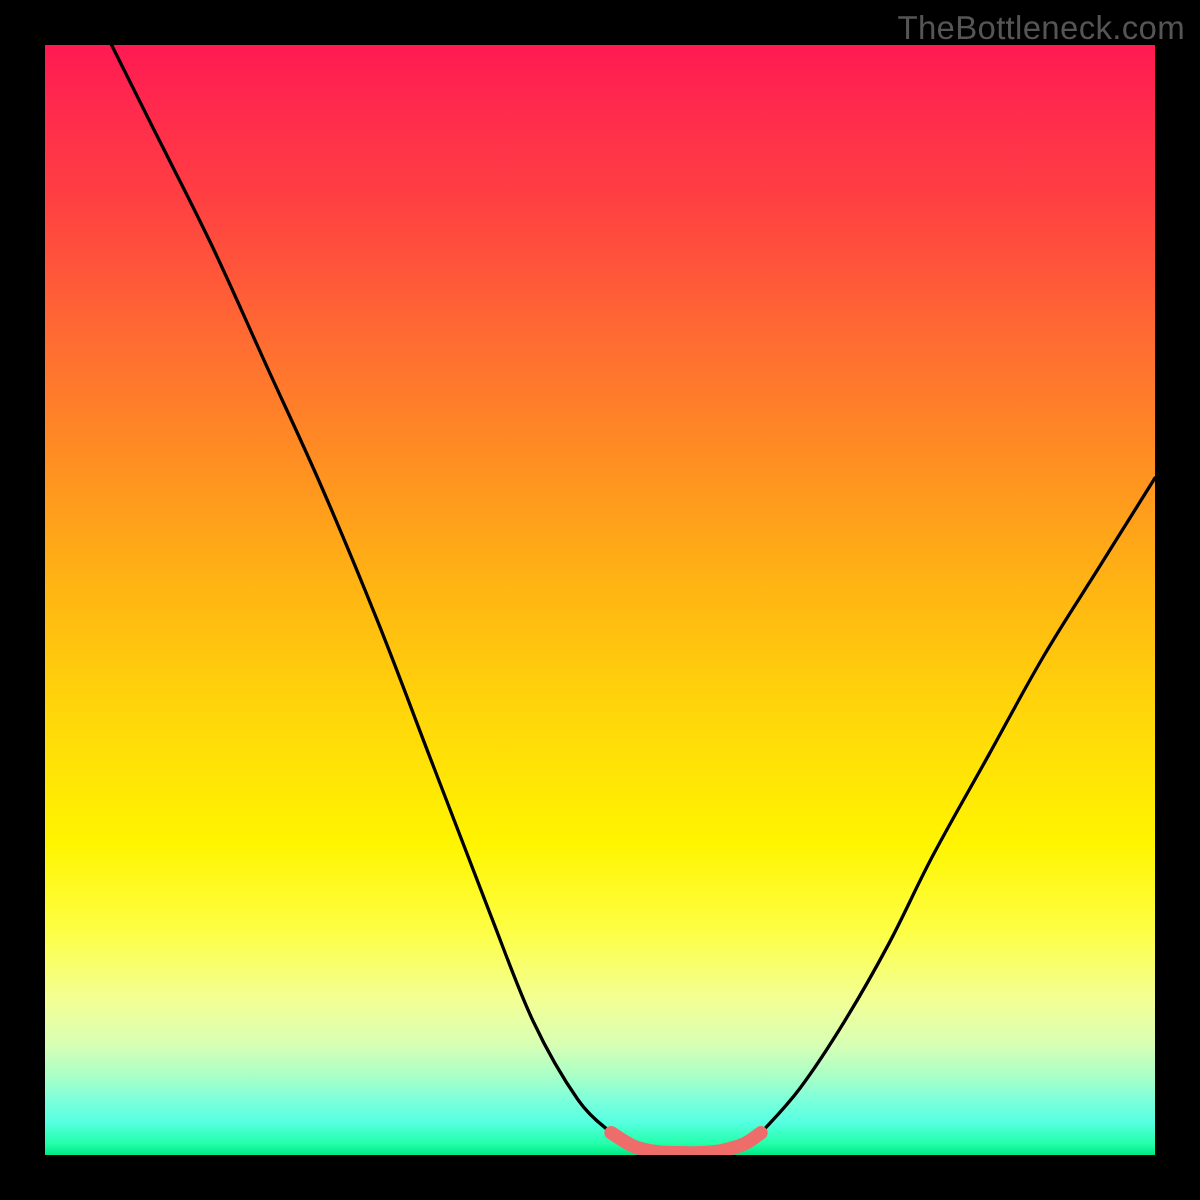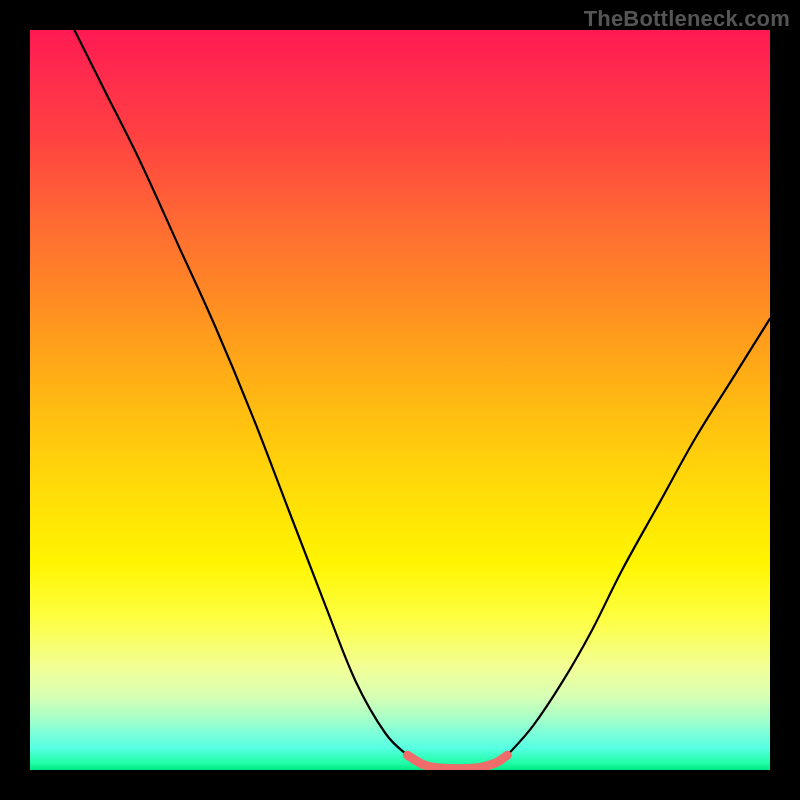--- a/index.html
+++ b/index.html
@@ -16,21 +16,21 @@
     width: 800px;
     height: 800px;
     background: #000;
   }
   .watermark {
     position: absolute;
     top: 6px;
     right: 10px;
     color: #555;
     font-size: 22px;
-    font-weight: 700;
+    font-weight: 400;
     letter-spacing: 0.2px;
     z-index: 10;
   }
   .plot-area {
     position: absolute;
     left: 30px;
     top: 30px;
     width: 740px;
     height: 740px;
     overflow: hidden;

